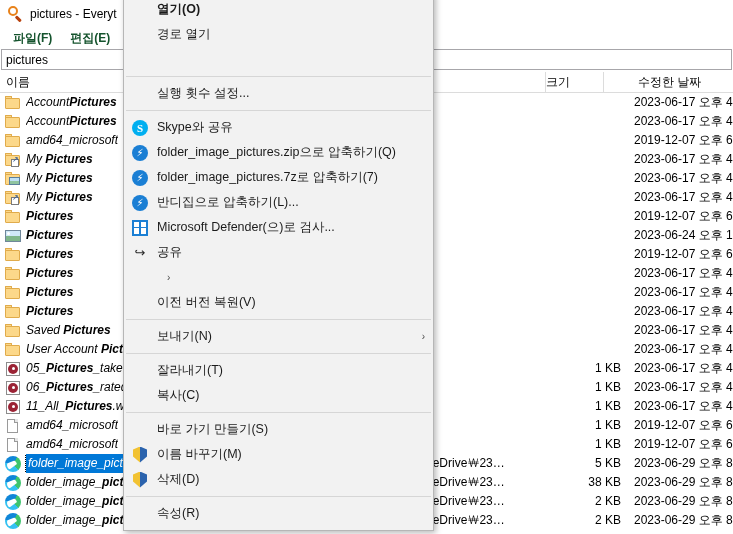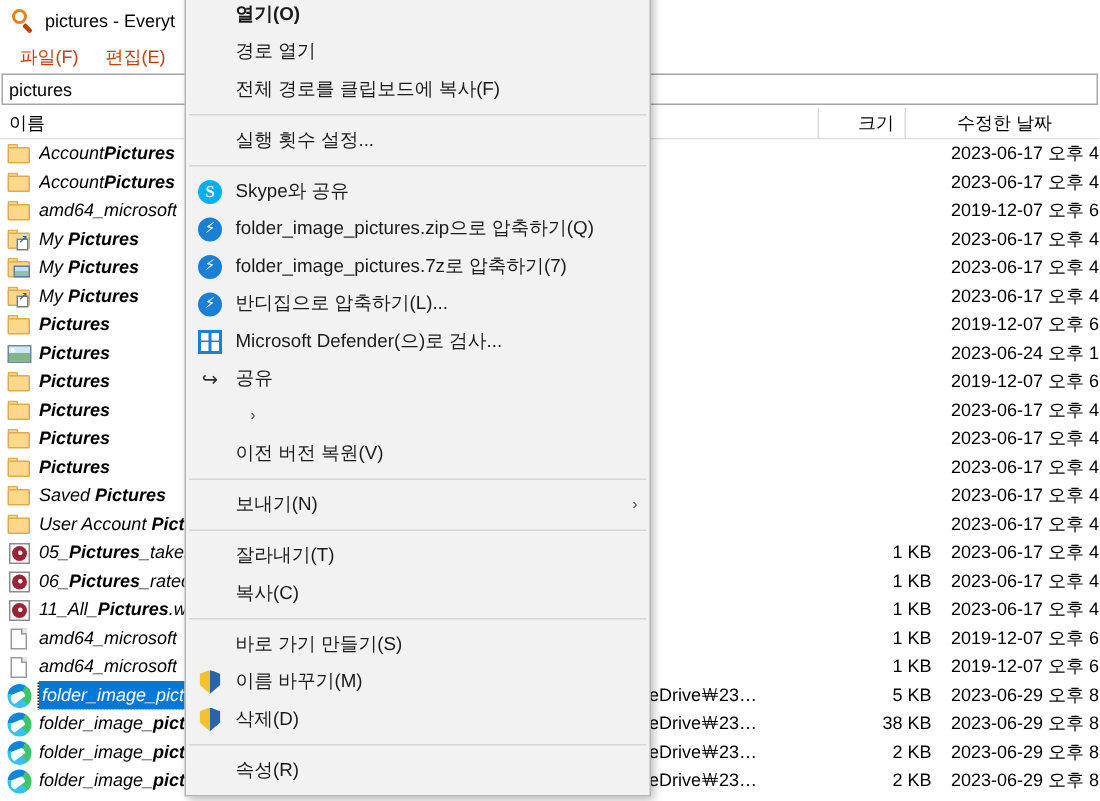--- a/index.html
+++ b/index.html
@@ -41,21 +41,21 @@
   }
 
   
   .menubar {
     position: absolute; left: 0; top: 27px; width: 733px; height: 22px;
     background: #ffffff;
     display: flex; align-items: center;
     padding-left: 4px;
   }
   .menubar-item {
-    padding: 2px 9px; font-size: 12px; color: #c2410c; white-space: nowrap;
+    padding: 2px 9px; font-size: 12px; color: #14532d; white-space: nowrap; font-weight: bold;
   }
 
   
   .searchbar-wrap {
     position: absolute; left: 0; top: 49px; width: 733px; height: 22px;
     background: #ffffff; padding: 0 1px;
   }
   .searchbox {
     width: 731px; height: 21px;
     border: 1px solid #a7a6aa; background: #fff;
@@ -69,21 +69,21 @@
     position: absolute; left: 0; top: 72px; width: 733px; height: 21px;
     background: #ffffff;
     border-bottom: 1px solid #dcdcdc;
     display: flex; align-items: center;
   }
   .col-h {
     height: 21px; line-height: 21px; font-size: 12px; color: #000;
     border-right: 1px solid #dcdcdc;
     padding-left: 6px; overflow: hidden; white-space: nowrap;
   }
-  .col-h.num { text-align: right; padding-right: 7px; padding-left: 0; }
+  .col-h.num { text-align: left; padding-right: 7px; padding-left: 0; }
 
   
   .c-name { width: 248px; }
   .c-path { width: 320px; }
   .c-size { width: 60px; }
   .c-date { width: 105px; border-right: none; margin-left: 28px; }
 
   
   .filelist {
     position: absolute; left: 0; top: 93px; width: 733px; height: 441px;
@@ -567,21 +567,20 @@
       <div class="mi bold">
         <span class="mi-icon"></span>
         <span class="mi-label">열기(O)</span>
       </div>
       <div class="mi">
         <span class="mi-icon"></span>
         <span class="mi-label">경로 열기</span>
       </div>
       <div class="mi">
         <span class="mi-icon"></span>
-        <span class="mi-label">전체 경로를 클립보드에 복사(F)</span>
       </div>
       <div class="mi-sep"></div>
       <div class="mi">
         <span class="mi-icon"></span>
         <span class="mi-label">실행 횟수 설정...</span>
       </div>
       <div class="mi-sep"></div>
       <div class="mi">
         <span class="mi-icon">
           <span class="mic-skype">S</span>

